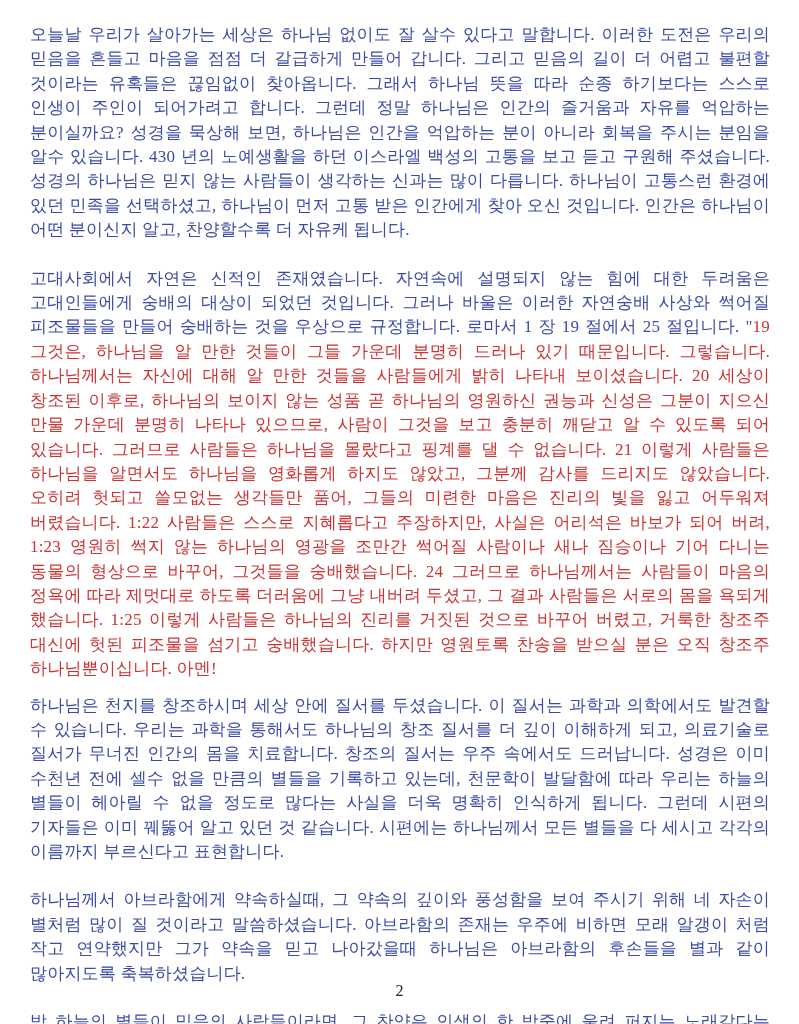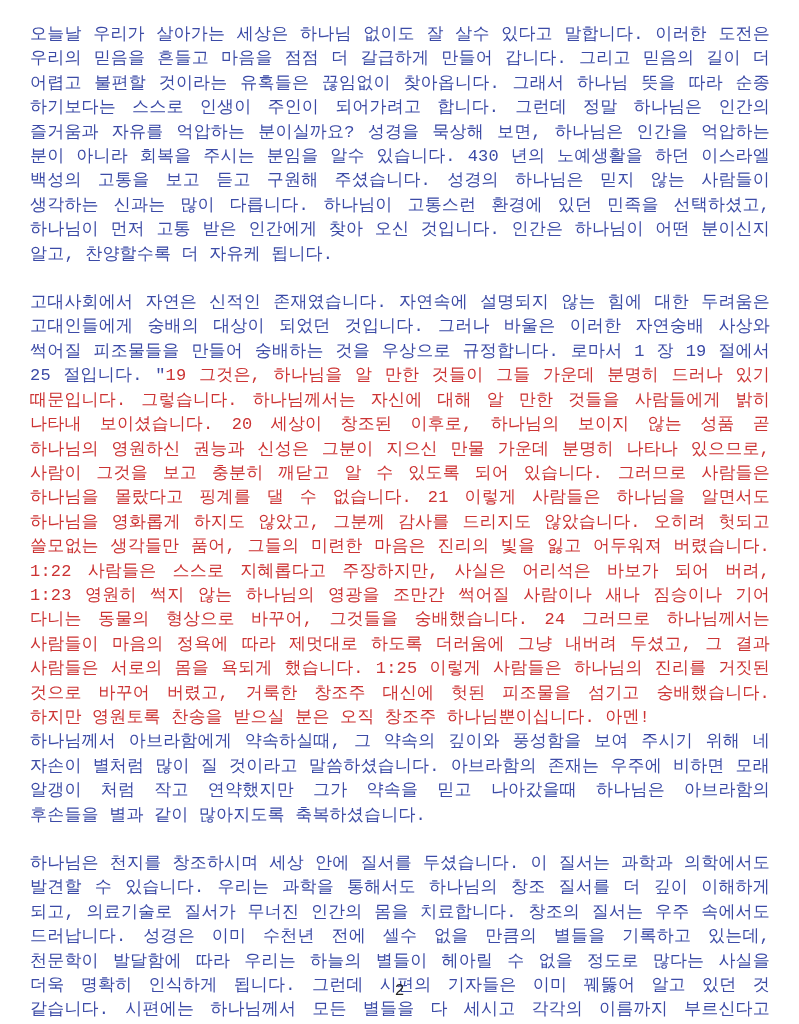--- a/index.html
+++ b/index.html
@@ -5,41 +5,41 @@
   html, body {
     margin: 0;
     padding: 0;
     background: #ffffff;
   }
   .page {
     position: relative;
     width: 799px;
     height: 1024px;
     background: var(--bg-color, #ffffff);
-    font-family: Liberation Mono, monospace;
+    font-family: Liberation Serif, serif;
     overflow: hidden;
     box-sizing: border-box;
   }
   .content {
     position: absolute;
     top: 23px;
     left: 30px;
     right: 29px;
   }
   p.para {
     margin: 0 0 24px 0;
     font-size: 17px;
     line-height: 24.4px;
     text-align: justify;
     text-align-last: left;
     word-break: keep-all;
     letter-spacing: 0.2px;
   }
   
-  p.para.no-gap-below { margin-bottom: 0; }
+  p.para.no-gap-below { margin-bottom: 12px; }
   p.para.no-gap-above { margin-top: 0; }
   .t-body { color: var(--body-color, #3b4aa6); }
   .t-scripture { color: var(--scripture-color, #cc3333); }
   .footer {
     position: absolute;
     left: 0;
     right: 0;
     bottom: 18px;
     height: 24px;
   }
@@ -64,23 +64,23 @@
 </head>
 <body>
 
 <div class="page">
   <div class="content">
 
     <p class="para"><span class="t-body">오늘날 우리가 살아가는 세상은 하나님 없이도 잘 살수 있다고 말합니다. 이러한 도전은 우리의 믿음을 흔들고 마음을 점점 더 갈급하게 만들어 갑니다. 그리고 믿음의 길이 더 어렵고 불편할 것이라는 유혹들은 끊임없이 찾아옵니다. 그래서 하나님 뜻을 따라 순종 하기보다는 스스로 인생이 주인이 되어가려고 합니다. 그런데 정말 하나님은 인간의 즐거움과 자유를 억압하는 분이실까요? 성경을 묵상해 보면, 하나님은 인간을 억압하는 분이 아니라 회복을 주시는 분임을 알수 있습니다. 430 년의 노예생활을 하던 이스라엘 백성의 고통을 보고 듣고 구원해 주셨습니다. 성경의 하나님은 믿지 않는 사람들이 생각하는 신과는 많이 다릅니다. 하나님이 고통스런 환경에 있던 민족을 선택하셨고, 하나님이 먼저 고통 받은 인간에게 찾아 오신 것입니다. 인간은 하나님이 어떤 분이신지 알고, 찬양할수록 더 자유케 됩니다.</span></p>
 
     <p class="para no-gap-below"><span class="t-body">고대사회에서 자연은 신적인 존재였습니다. 자연속에 설명되지 않는 힘에 대한 두려움은 고대인들에게 숭배의 대상이 되었던 것입니다. 그러나 바울은 이러한 자연숭배 사상와 썩어질 피조물들을 만들어 숭배하는 것을 우상으로 규정합니다. 로마서 1 장 19 절에서 25 절입니다. "</span><span class="t-scripture">19 그것은, 하나님을 알 만한 것들이 그들 가운데 분명히 드러나 있기 때문입니다. 그렇습니다. 하나님께서는 자신에 대해 알 만한 것들을 사람들에게 밝히 나타내 보이셨습니다. 20 세상이 창조된 이후로, 하나님의 보이지 않는 성품 곧 하나님의 영원하신 권능과 신성은 그분이 지으신 만물 가운데 분명히 나타나 있으므로, 사람이 그것을 보고 충분히 깨닫고 알 수 있도록 되어 있습니다. 그러므로 사람들은 하나님을 몰랐다고 핑계를 댈 수 없습니다. 21 이렇게 사람들은 하나님을 알면서도 하나님을 영화롭게 하지도 않았고, 그분께 감사를 드리지도 않았습니다. 오히려 헛되고 쓸모없는 생각들만 품어, 그들의 미련한 마음은 진리의 빛을 잃고 어두워져 버렸습니다. 1:22 사람들은 스스로 지혜롭다고 주장하지만, 사실은 어리석은 바보가 되어 버려, 1:23 영원히 썩지 않는 하나님의 영광을 조만간 썩어질 사람이나 새나 짐승이나 기어 다니는 동물의 형상으로 바꾸어, 그것들을 숭배했습니다. 24 그러므로 하나님께서는 사람들이 마음의 정욕에 따라 제멋대로 하도록 더러움에 그냥 내버려 두셨고, 그 결과 사람들은 서로의 몸을 욕되게 했습니다. 1:25 이렇게 사람들은 하나님의 진리를 거짓된 것으로 바꾸어 버렸고, 거룩한 창조주 대신에 헛된 피조물을 섬기고 숭배했습니다. 하지만 영원토록 찬송을 받으실 분은 오직 창조주 하나님뿐이십니다. 아멘!</span></p>
 
+    <p class="para no-gap-above"><span class="t-body">하나님은 천지를 창조하시며 세상 안에 질서를 두셨습니다. 이 질서는 과학과 의학에서도 발견할 수 있습니다. 우리는 과학을 통해서도 하나님의 창조 질서를 더 깊이 이해하게 되고, 의료기술로 질서가 무너진 인간의 몸을 치료합니다. 창조의 질서는 우주 속에서도 드러납니다. 성경은 이미 수천년 전에 셀수 없을 만큼의 별들을 기록하고 있는데, 천문학이 발달함에 따라 우리는 하늘의 별들이 헤아릴 수 없을 정도로 많다는 사실을 더욱 명확히 인식하게 됩니다. 그런데 시편의 기자들은 이미 꿰뚫어 알고 있던 것 같습니다. 시편에는 하나님께서 모든 별들을 다 세시고 각각의 이름까지 부르신다고 표현합니다.</span></p>
+
     <p class="para"><span class="t-body">하나님께서 아브라함에게 약속하실때, 그 약속의 깊이와 풍성함을 보여 주시기 위해 네 자손이 별처럼 많이 질 것이라고 말씀하셨습니다. 아브라함의 존재는 우주에 비하면 모래 알갱이 처럼 작고 연약했지만 그가 약속을 믿고 나아갔을때 하나님은 아브라함의 후손들을 별과 같이 많아지도록 축복하셨습니다.</span></p>
-
-    <p class="para no-gap-above"><span class="t-body">하나님은 천지를 창조하시며 세상 안에 질서를 두셨습니다. 이 질서는 과학과 의학에서도 발견할 수 있습니다. 우리는 과학을 통해서도 하나님의 창조 질서를 더 깊이 이해하게 되고, 의료기술로 질서가 무너진 인간의 몸을 치료합니다. 창조의 질서는 우주 속에서도 드러납니다. 성경은 이미 수천년 전에 셀수 없을 만큼의 별들을 기록하고 있는데, 천문학이 발달함에 따라 우리는 하늘의 별들이 헤아릴 수 없을 정도로 많다는 사실을 더욱 명확히 인식하게 됩니다. 그런데 시편의 기자들은 이미 꿰뚫어 알고 있던 것 같습니다. 시편에는 하나님께서 모든 별들을 다 세시고 각각의 이름까지 부르신다고 표현합니다.</span></p>
 
     <p class="para"><span class="t-body">밤 하늘의 별들이 믿음의 사람들이라면, 그 찬양은 인생의 한 밤중에 울려 퍼지는 노래같다는 생각이 듭니다. '주의 모든 하늘 군대야, 주를 찬양하여라.'라는 구절은 찬양의 대열을 연상시키기도 합니다. 밤이 깊을수록 별빛이 더 빛나는 것처럼 성도는 절망과 탄식의 자리에서도 하나님을 찬양하는 것입니다. 하나님의 사랑은 우주에 있는 수천억의 별들에게 각각 이름을 부여 하시고, 어둠속에도 여전히 빛나게 하십니다. 성도는 그리스도의 십자가 사랑 앞에 설때 새</span></p>
 
   </div>
 
   <div class="footer">
     <span class="page-num">2</span>
   </div>
 </div>
 

